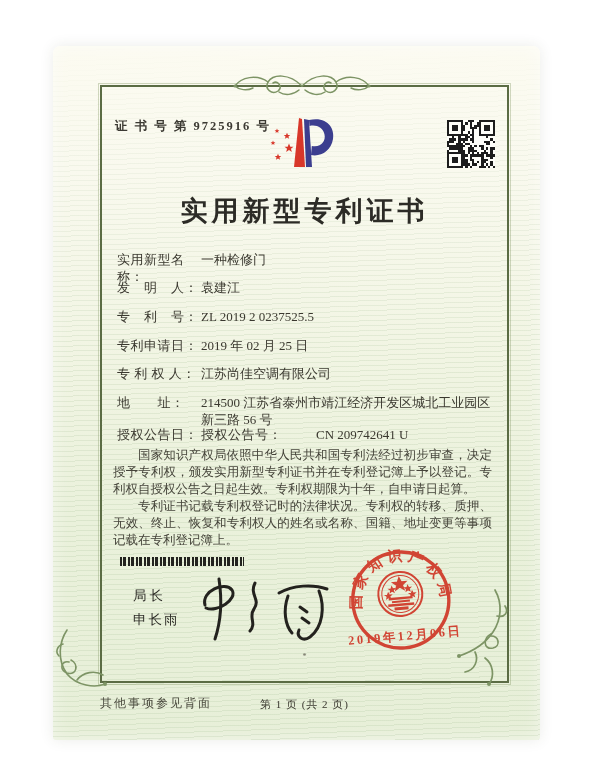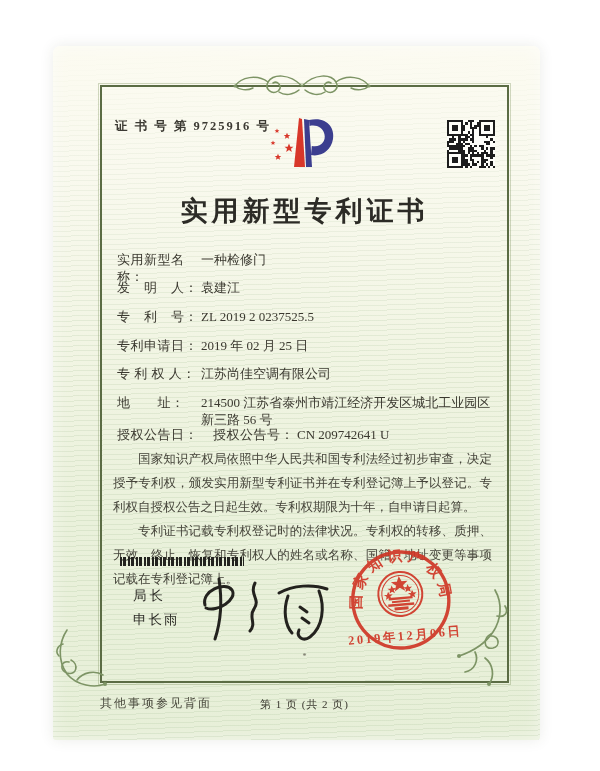--- a/index.html
+++ b/index.html
@@ -31,24 +31,24 @@
   .qr{left:394px;top:74px;width:48px;height:48px;background:#fdfdf8;display:grid;
       grid-template-columns:repeat(21,1fr);grid-template-rows:repeat(21,1fr);}
   .qr span.on{background:#1c1c1c;}
   .title{left:47px;top:147px;width:409px;text-align:center;font-size:27px;font-weight:bold;
          letter-spacing:4px;color:#2c2b26;}
   
   .row{left:64px;width:390px;font-size:13px;display:flex;line-height:17px;color:#3a382f;}
   .row .lab{flex:0 0 84px;letter-spacing:.5px;}
   .row .val{flex:1;}
   .row .val.addr{max-width:296px;}
-  .pair2{margin-left:12px;display:flex;}
+  .pair2{display:flex;gap:31px;}
   .pair2 .lab{flex:0 0 84px;}
   
-  .paras{left:60px;top:401px;width:379px;font-size:12.5px;line-height:24px;
+  .paras{left:60px;top:401px;width:379px;font-size:12.5px;line-height:17px;
          text-align:justify;color:#45443a;}
   .paras p{margin:0;text-indent:2em;}
   
   .barcode{left:67px;top:511px;width:124px;height:9px;
     background:repeating-linear-gradient(90deg,#23231f 0 2px,transparent 2px 3px,#23231f 3px 6px,transparent 6px 8px);}
   .signer-title{left:80px;top:541px;font-size:13.5px;letter-spacing:3px;color:#2d2c27;}
   .signer-name{left:80px;top:565px;font-size:13.5px;letter-spacing:2px;color:#2d2c27;}
   .signature{left:138px;top:523px;width:150px;height:84px;}
   .seal{left:294px;top:502px;width:108px;height:108px;transform:rotate(-5deg);opacity:.92;}
   .page-mark{left:47px;top:606px;width:409px;text-align:center;font-size:8px;color:#6c6a5e;}

